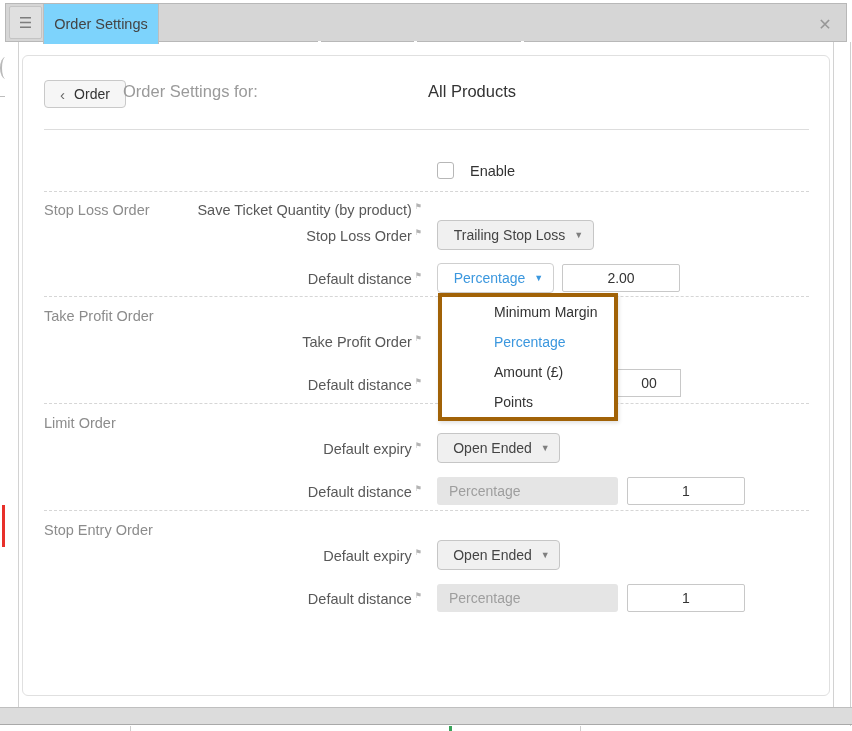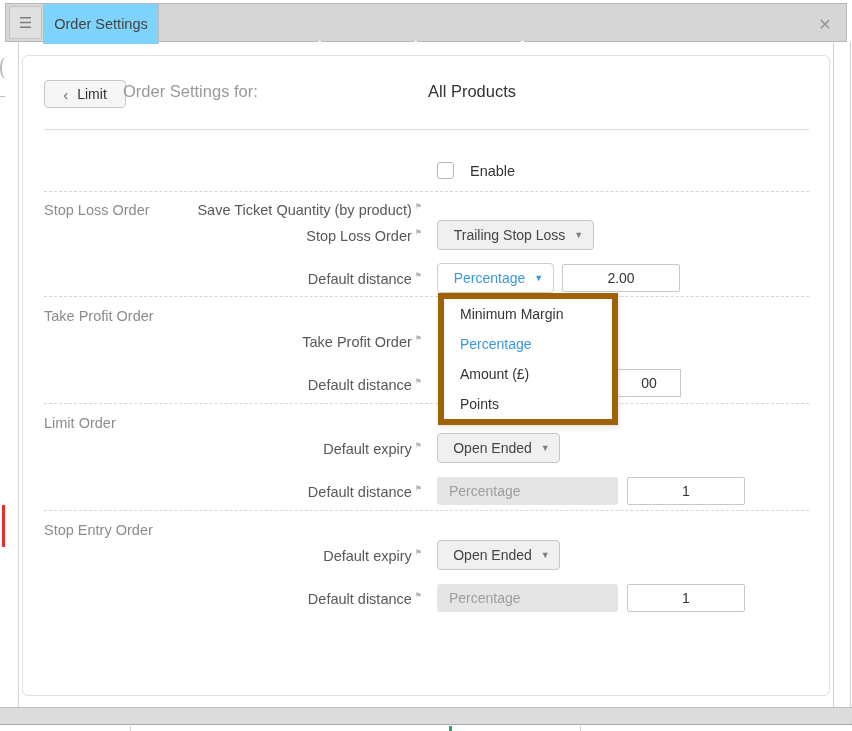--- a/index.html
+++ b/index.html
@@ -112,22 +112,23 @@
   }
   .partial-input {
     left:595px; top:313px; width:63px; height:28px; background:#fff;
     border:1px solid #c8c8c8; border-left:none;
     display:flex; align-items:center; justify-content:center;
     font-size:14px; color:#333;
   }
 
   .menu {
     left:415px; top:237px; width:180px; z-index:30;
-    background:#ffffff; border:6px solid #a16207;
+    background:#ffffff; border:4px solid #a16207;
     box-shadow:1px 2px 4px rgba(0,0,0,0.12);
+    padding-left:36px;
   }
   .menu-item {
     padding:7px 16px; font-size:14px; color:#333; line-height:16px; cursor:pointer;
   }
   .menu-item.selected { color:#3b97de; }
 </style>
 </head>
 <body>
 
 <div class="bg-frag bg-arc"></div>
@@ -158,21 +159,21 @@
   <div class="tab-notch" style="left:515px;"></div>
   <div class="close-btn">
     <span>✕</span>
   </div>
 </div>
 
 <div class="panel">
 
   <div class="back-btn">
     <span class="back-chevron">‹</span>
-    <span>Limit</span>
+    <span>Order</span>
   </div>
 
   <div class="title-label">Order Settings for:</div>
   <div class="title-value">All Products</div>
 
   <div class="divider-solid"></div>
 
   <div class="lbl" style="top:107px;margin-top:39px;">
     <span>Save Ticket Quantity (by product)</span><span class="flag">⚑</span>
   </div>

